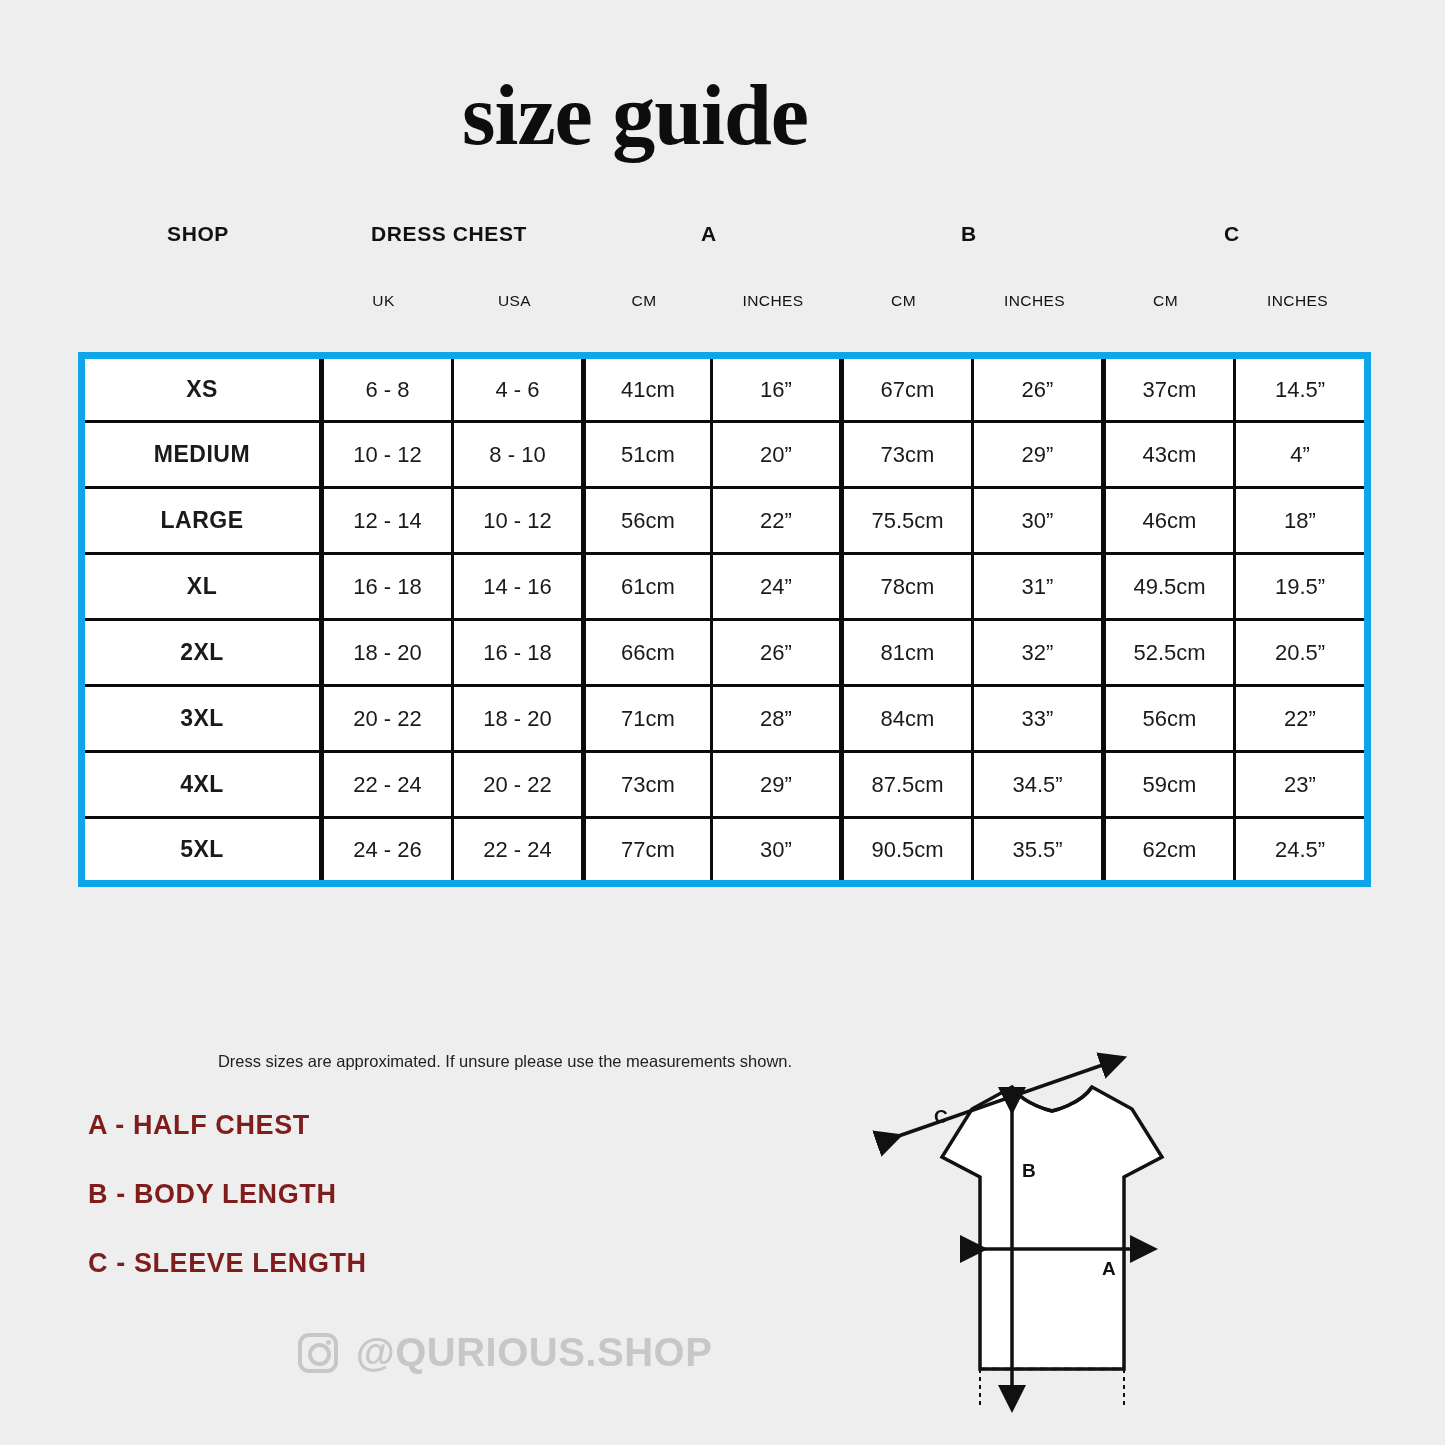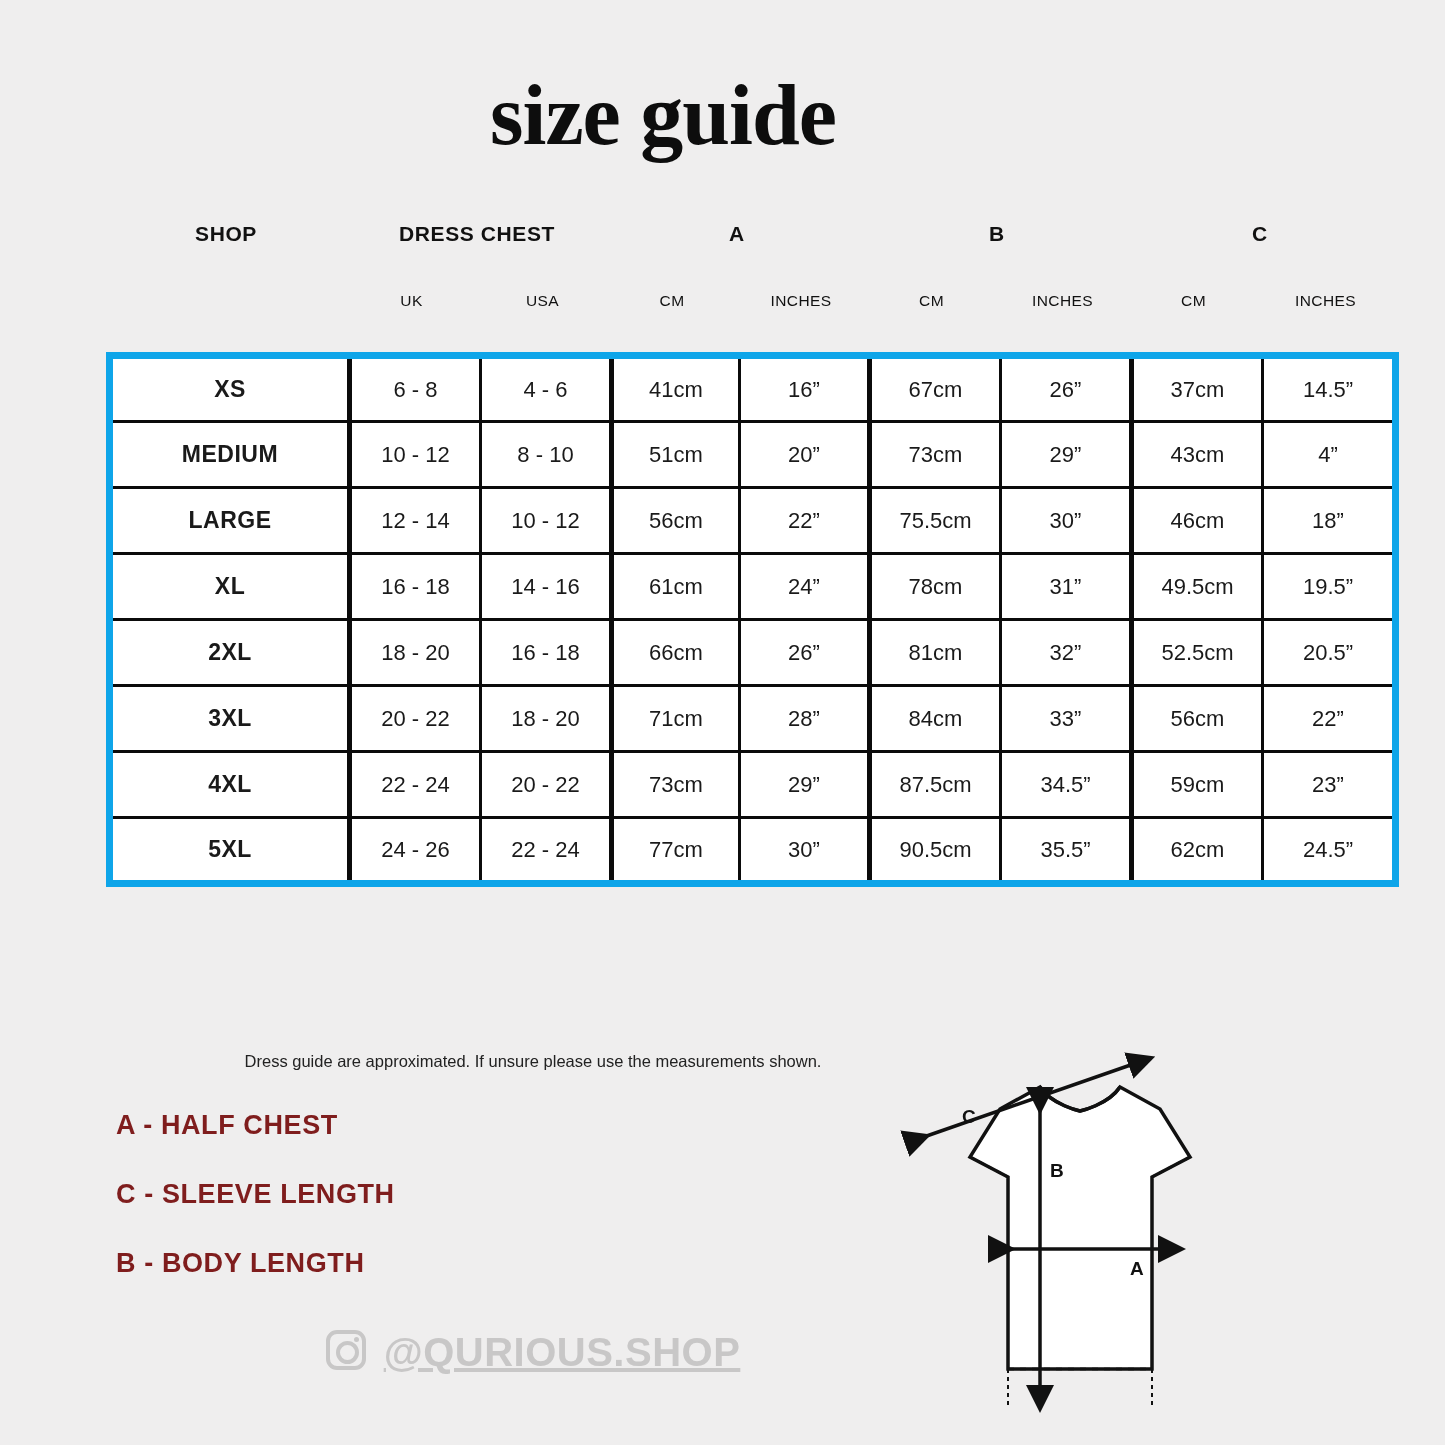--- a/index.html
+++ b/index.html
@@ -13,21 +13,20 @@
     background: #efeeee;
     font-family: "Liberation Sans", sans-serif;
     color: #111111;
     overflow: hidden;
     position: relative;
   }
   .page {
     position: relative;
     width: 1270px;
     height: 1445px;
-    margin-left: 28px;
   }
   .title {
     text-align: center;
     font-family: "Liberation Serif", serif;
     font-weight: bold;
     font-size: 86px;
     letter-spacing: -1px;
     margin: 0;
     padding-top: 72px;
     line-height: 1;
@@ -137,25 +136,24 @@
     color: #7f1d1d;
   }
 
   
   .watermark {
     position: absolute;
     left: 0;
     top: 1330px;
     width: 1010px;
     display: flex;
-    align-items: flex-start;
+    align-items: center;
     justify-content: center;
     gap: 18px;
     color: #c8c7c7;
-    text-decoration: underline;
   }
   .watermark .ig {
     width: 40px; height: 40px;
     border: 4px solid #c8c7c7;
     border-radius: 11px;
     position: relative;
   }
   .watermark .ig::before {
     content: "";
     position: absolute;
@@ -312,26 +310,26 @@
         <td>77cm</td>
         <td class="thick-right">30”</td>
         <td>90.5cm</td>
         <td class="thick-right">35.5”</td>
         <td>62cm</td>
         <td>24.5”</td>
       </tr>
     </tbody>
   </table>
 
-  <div class="note">Dress guide are approximated. If unsure please use the measurements shown.</div>
+  <div class="note">Dress sizes are approximated. If unsure please use the measurements shown.</div>
 
   <div class="legend">
     <div>A - HALF CHEST</div>
+    <div>B - BODY LENGTH</div>
     <div>C - SLEEVE LENGTH</div>
-    <div>B - BODY LENGTH</div>
   </div>
 
   <div class="watermark">
     <span class="ig"></span>
     <span class="handle">@QURIOUS.SHOP</span>
   </div>
 
   <div class="shirt">
     <svg viewBox="0 0 380 390" width="380" height="390">
 

